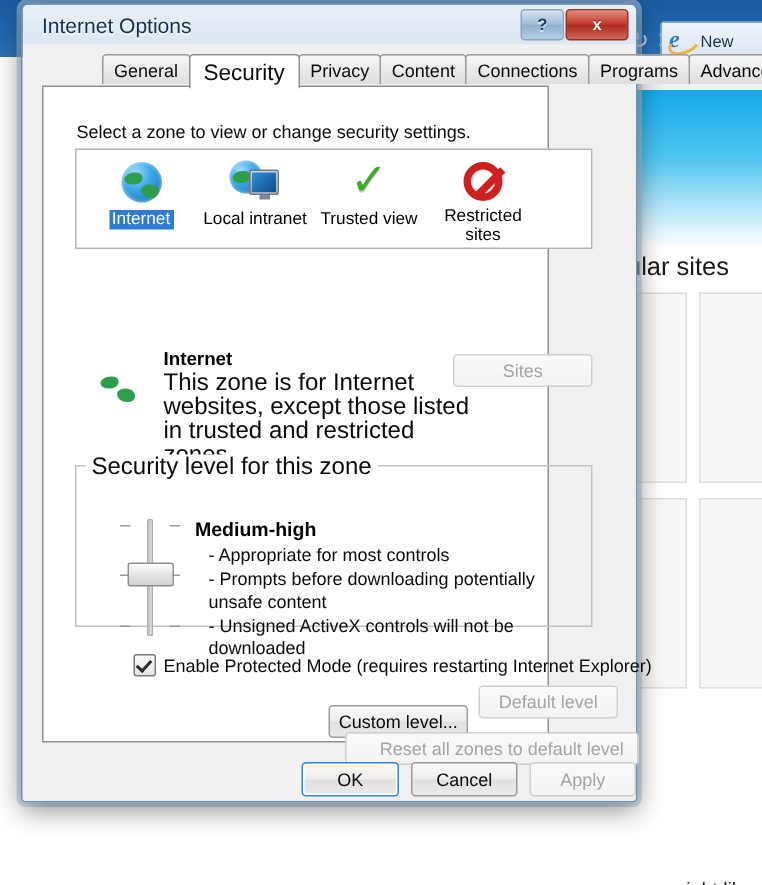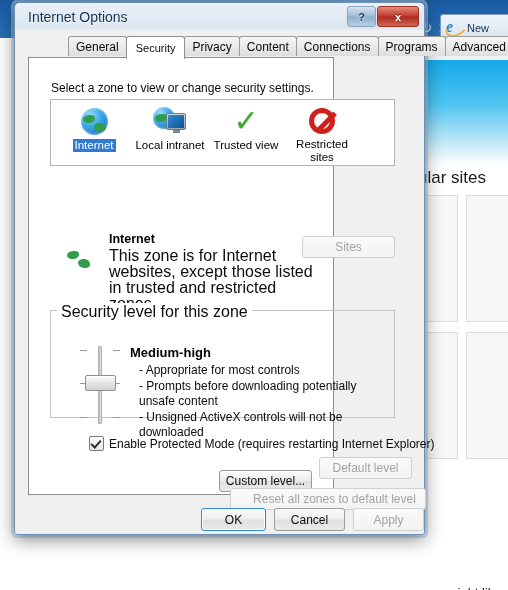--- a/index.html
+++ b/index.html
@@ -67,23 +67,23 @@
   #btn-close{background:linear-gradient(to bottom,#e58b7c,#c0392b 48%,#a82d20 52%,#d46352);
     border-color:#9c3223;width:40px;}
 
   
   #tabrow{position:absolute;left:13px;top:33px;width:386px;height:22px;display:flex;align-items:flex-start;padding-left:40px;}
   .tab{height:19px;padding:0 7px;margin-right:-1px;display:flex;align-items:center;
     font-size:12px;color:#0b0b0b;background:linear-gradient(to bottom,#f6f6f6,#dedede);
     border:1px solid #9a9a9a;border-bottom:none;border-radius:3px 3px 0 0;
     cursor:default;white-space:nowrap;position:relative;z-index:1;}
   .tab.active{height:22px;background:#fff;border-color:#8e8e8e;z-index:3;
-    padding:0 9px;font-size:11px;}
-
-  #tabpanel{position:absolute;left:13px;top:54px;width:306px;height:438px;
+    padding:0 9px;font-size:15px;}
+
+  #tabpanel{position:absolute;left:13px;top:54px;width:338px;height:438px;
     background:#fff;border:1px solid #8e8e8e;box-sizing:border-box;}
 
   
   #zone-prompt{position:absolute;left:22px;top:23px;font-size:12px;color:#0b0b0b;white-space:nowrap;}
   #zonebox{position:absolute;left:21px;top:41px;width:345px;height:67px;
     border:1px solid #b4b4b4;background:#fff;box-sizing:border-box;}
   .zone{position:absolute;top:4px;width:78px;text-align:center;cursor:default;}
   #zone-0{left:4px;} #zone-1{left:80px;} #zone-2{left:156px;} #zone-3{left:232px;}
   .zone-ico{height:34px;display:flex;align-items:center;justify-content:center;}
   .zone-lbl{font-size:11.5px;color:#000;line-height:13px;display:inline-block;padding:0 2px;}

